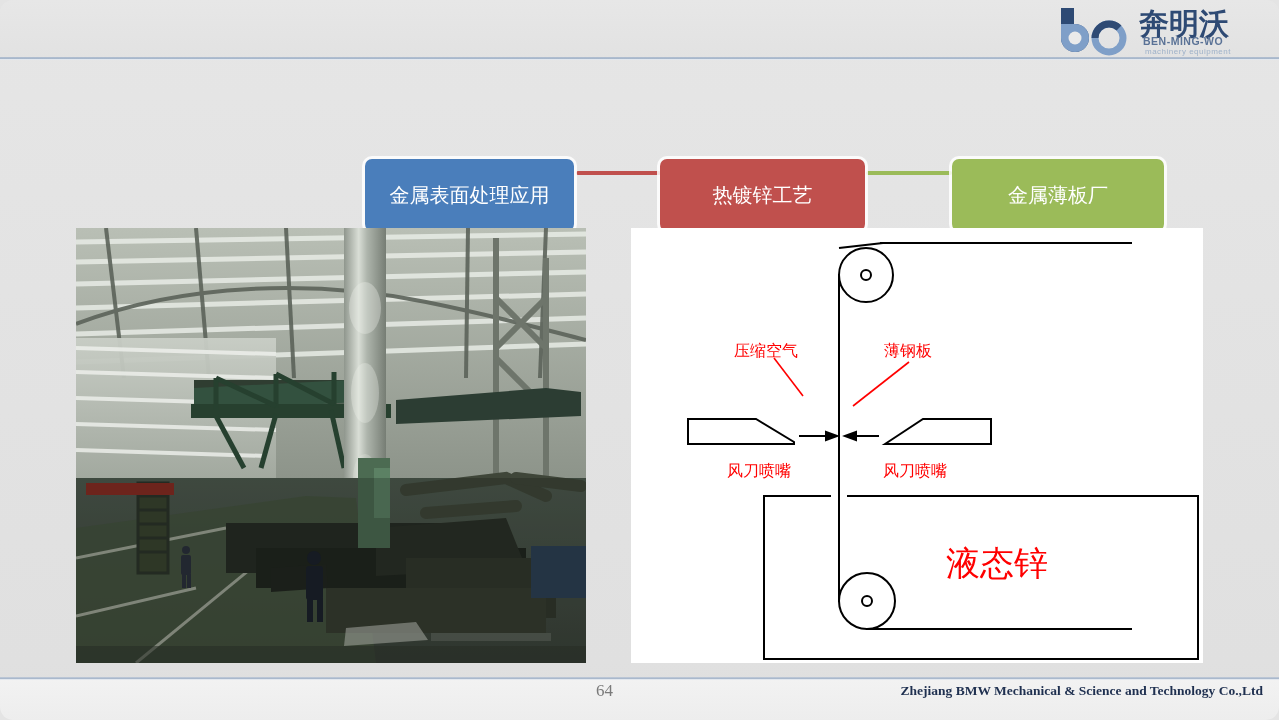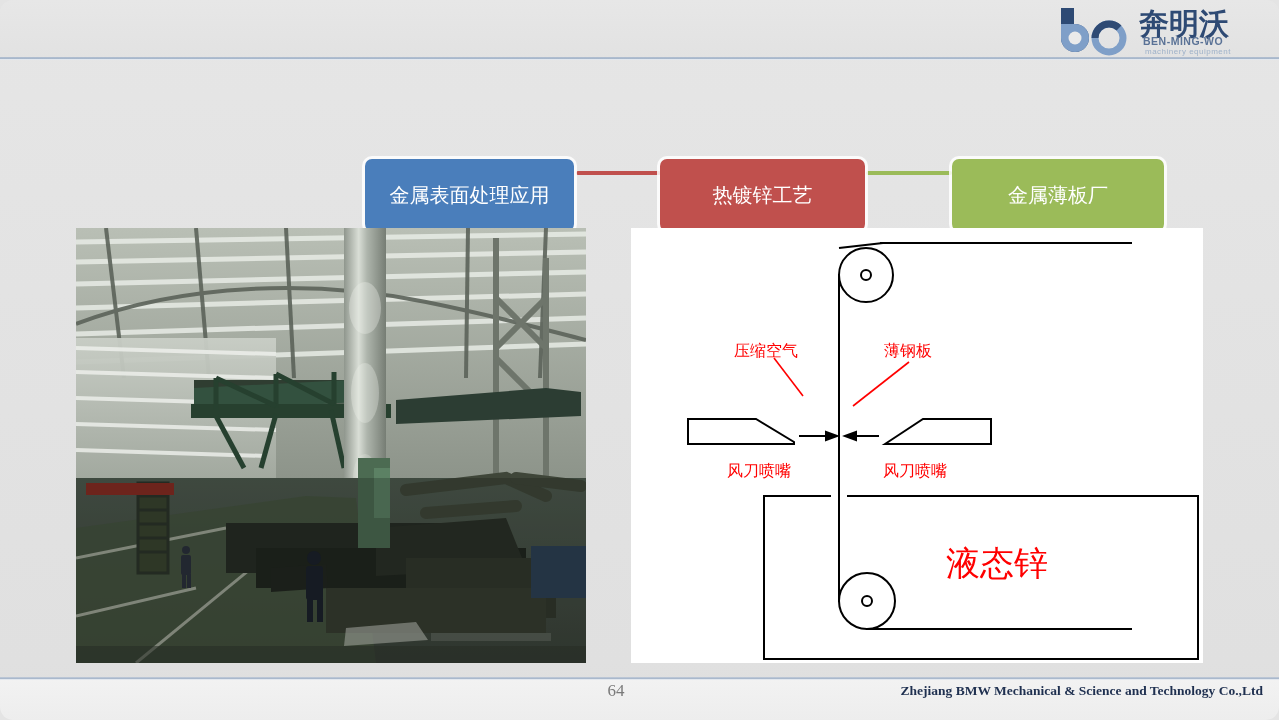--- a/index.html
+++ b/index.html
@@ -48,21 +48,21 @@
   
   .diagram{position:absolute;left:631px;top:228px;width:572px;height:425px;
     background:#ffffff;}
   .diagram svg{display:block;}
 
   
   .footer-rule{position:absolute;left:0;top:677px;width:1279px;height:3px;
     background:linear-gradient(180deg,#c3ccd9 0%,#a9b8cc 50%,#ffffff 100%);}
   .footer-band{position:absolute;left:0;top:680px;width:1279px;height:40px;
     background:linear-gradient(180deg,#f2f2f2 0%,#ededed 100%);}
-  .page-num{position:absolute;left:596px;top:681px;width:40px;text-align:center;
+  .page-num{position:absolute;left:596px;top:681px;width:40px;
     font-size:17px;color:#7a7a7a;font-family:"Liberation Serif","DejaVu Serif",serif;}
   .footer-company{position:absolute;right:16px;top:683px;
     font-size:13.5px;font-weight:bold;color:#1f3050;white-space:nowrap;
     font-family:"Liberation Serif","DejaVu Serif",serif;margin-left:10px;}
 </style>
 </head>
 <body>
 
 <div class="slide">
 

